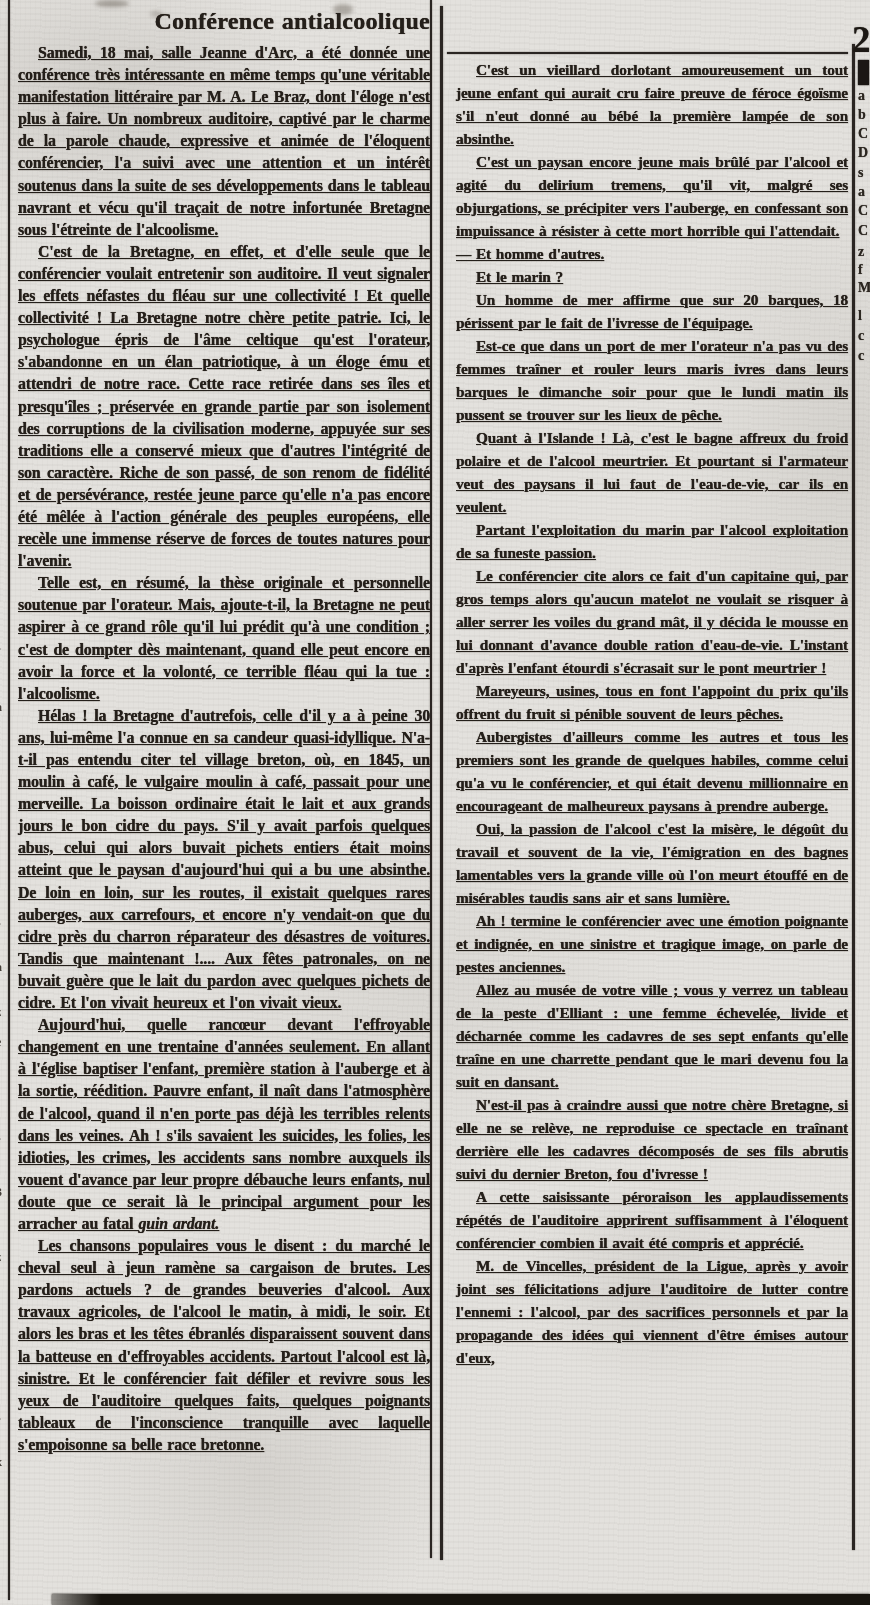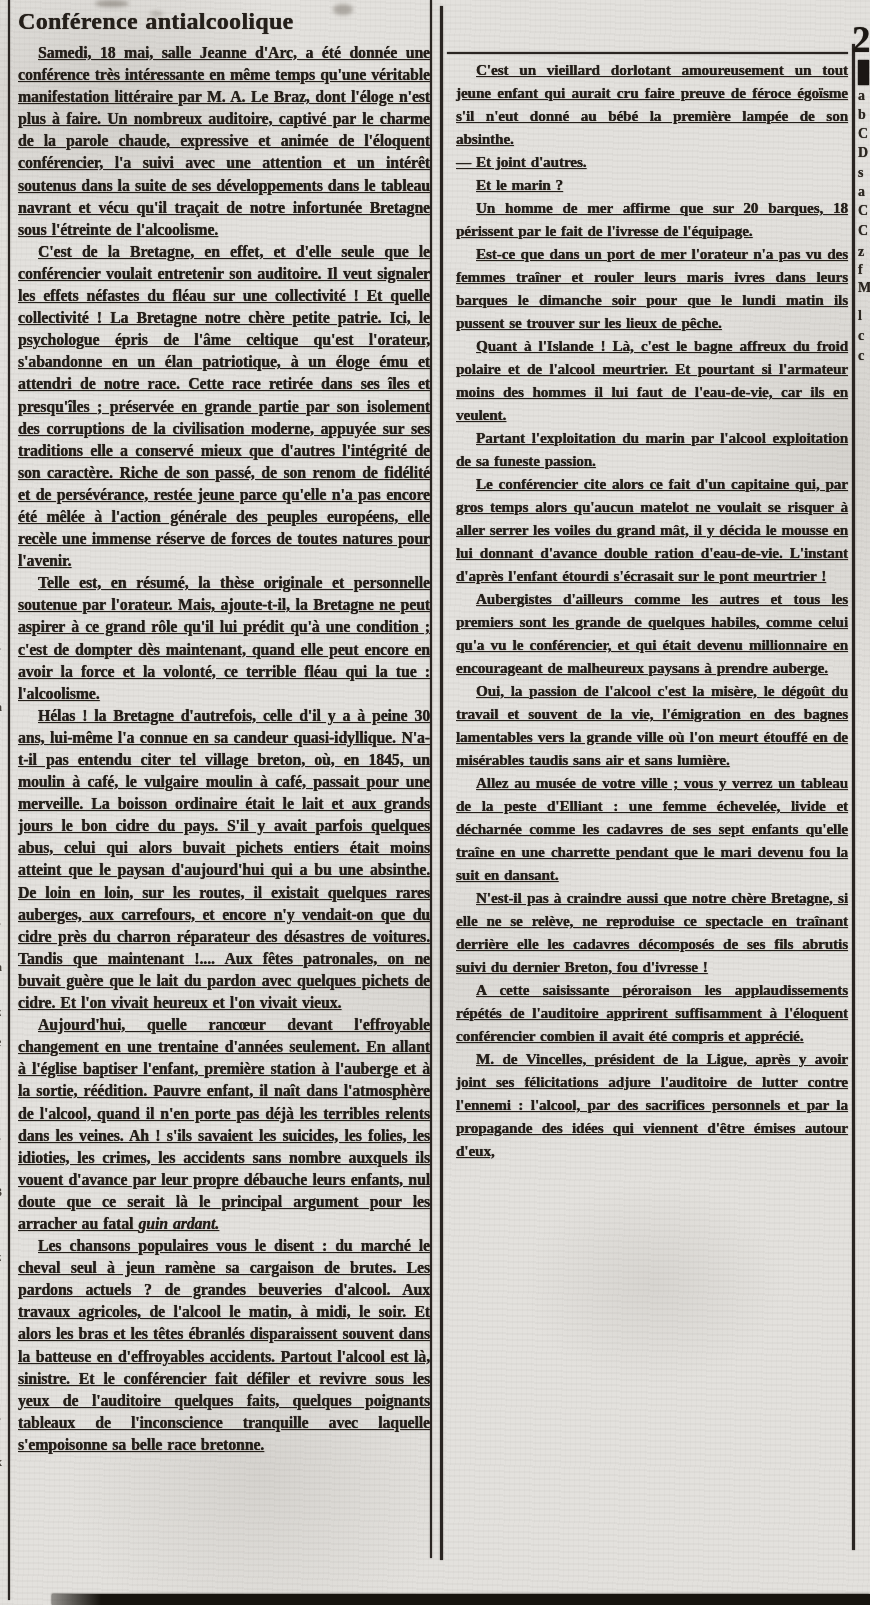--- a/index.html
+++ b/index.html
@@ -28,21 +28,21 @@
     word-spacing:1.2px;
     text-shadow:0 0 .7px rgba(38,30,22,.95), .4px .4px 0 rgba(38,30,22,.35);
     filter:blur(.25px);
   }
   .col p{margin:0;text-indent:20px;text-decoration:underline;}
   .col p.noindent{text-indent:0;}
   .left-col{left:18px;top:6px;width:412px;font-size:15.8px;line-height:22.1px;}
   .right-col{left:456px;top:58px;width:392px;font-size:15.2px;line-height:23px;}
   .headline{
     font-size:24px;line-height:30px;font-weight:bold;
-    letter-spacing:.3px;margin:0 0 6px 0;text-indent:0;text-align:left;
+    letter-spacing:.3px;margin:0 0 6px 0;text-indent:0;text-align:right;
   }
   .vrule{position:absolute;background:#2a2522;box-shadow:0 0 1.2px #2a2522;}
   .hrule{position:absolute;background:#2a2522;box-shadow:0 0 1.2px #2a2522;}
   .page-num{
     position:absolute;left:852px;top:18px;width:18px;overflow:hidden;
     font-size:37px;font-weight:bold;color:#1c1814;text-shadow:0 0 1px rgba(30,24,18,.8);
   }
   .sliver-letter{
     position:absolute;font-weight:bold;font-size:14px;color:#2b2620;
     text-shadow:0 0 .8px rgba(40,33,26,.8);filter:blur(.2px);
@@ -80,29 +80,32 @@
     <p>Les chansons populaires vous le disent : du marché le cheval seul à jeun ramène sa cargaison de brutes. Les pardons actuels ? de grandes beuveries d'alcool. Aux travaux agricoles, de l'alcool le matin, à midi, le soir. Et alors les bras et les têtes ébranlés disparaissent souvent dans la batteuse en d'effroyables accidents. Partout l'alcool est là, sinistre. Et le conférencier fait défiler et revivre sous les yeux de l'auditoire quelques faits, quelques poignants tableaux de l'inconscience tranquille avec laquelle s'empoisonne sa belle race bretonne.</p>
   </div>
 
   <div class="vrule" style="left:430px;top:0;width:2px;height:1558px;"></div>
   <div class="vrule" style="left:440px;top:6px;width:3px;height:1554px;"></div>
 
   <div class="hrule" style="left:447px;top:52px;width:401px;height:2px;"></div>
 
   <div class="col right-col">
     <p>C'est un vieillard dorlotant amoureusement un tout jeune enfant qui aurait cru faire preuve de féroce égoïsme s'il n'eut donné au bébé la première lampée de son absinthe.</p>
-    <p class="noindent">— Et joint d'autres.</p>
+    <p>C'est un paysan encore jeune mais brûlé par l'alcool et agité du delirium tremens, qu'il vit, malgré ses objurgations, se précipiter vers l'auberge, en confessant son impuissance à résister à cette mort horrible qui l'attendait.</p>
+    <p class="noindent">— Et homme d'autres.</p>
     <p>Et le marin ?</p>
     <p>Un homme de mer affirme que sur 20 barques, 18 périssent par le fait de l'ivresse de l'équipage.</p>
     <p>Est-ce que dans un port de mer l'orateur n'a pas vu des femmes traîner et rouler leurs maris ivres dans leurs barques le dimanche soir pour que le lundi matin ils pussent se trouver sur les lieux de pêche.</p>
-    <p>Quant à l'Islande ! Là, c'est le bagne affreux du froid polaire et de l'alcool meurtrier. Et pourtant si l'armateur moins des hommes il lui faut de l'eau-de-vie, car ils en veulent.</p>
+    <p>Quant à l'Islande ! Là, c'est le bagne affreux du froid polaire et de l'alcool meurtrier. Et pourtant si l'armateur veut des paysans il lui faut de l'eau-de-vie, car ils en veulent.</p>
     <p>Partant l'exploitation du marin par l'alcool exploitation de sa funeste passion.</p>
     <p>Le conférencier cite alors ce fait d'un capitaine qui, par gros temps alors qu'aucun matelot ne voulait se risquer à aller serrer les voiles du grand mât, il y décida le mousse en lui donnant d'avance double ration d'eau-de-vie. L'instant d'après l'enfant étourdi s'écrasait sur le pont meurtrier !</p>
+    <p>Mareyeurs, usines, tous en font l'appoint du prix qu'ils offrent du fruit si pénible souvent de leurs pêches.</p>
     <p>Aubergistes d'ailleurs comme les autres et tous les premiers sont les grande de quelques habiles, comme celui qu'a vu le conférencier, et qui était devenu millionnaire en encourageant de malheureux paysans à prendre auberge.</p>
     <p>Oui, la passion de l'alcool c'est la misère, le dégoût du travail et souvent de la vie, l'émigration en des bagnes lamentables vers la grande ville où l'on meurt étouffé en de misérables taudis sans air et sans lumière.</p>
+    <p>Ah ! termine le conférencier avec une émotion poignante et indignée, en une sinistre et tragique image, on parle de pestes anciennes.</p>
     <p>Allez au musée de votre ville ; vous y verrez un tableau de la peste d'Elliant : une femme échevelée, livide et décharnée comme les cadavres de ses sept enfants qu'elle traîne en une charrette pendant que le mari devenu fou la suit en dansant.</p>
     <p>N'est-il pas à craindre aussi que notre chère Bretagne, si elle ne se relève, ne reproduise ce spectacle en traînant derrière elle les cadavres décomposés de ses fils abrutis suivi du dernier Breton, fou d'ivresse !</p>
     <p>A cette saisissante péroraison les applaudissements répétés de l'auditoire apprirent suffisamment à l'éloquent conférencier combien il avait été compris et apprécié.</p>
     <p>M. de Vincelles, président de la Ligue, après y avoir joint ses félicitations adjure l'auditoire de lutter contre l'ennemi : l'alcool, par des sacrifices personnels et par la propagande des idées qui viennent d'être émises autour d'eux,</p>
   </div>
 
   <div class="vrule" style="left:852px;top:44px;width:3px;height:1506px;"></div>
 
   <div class="page-num">2</div>
 

